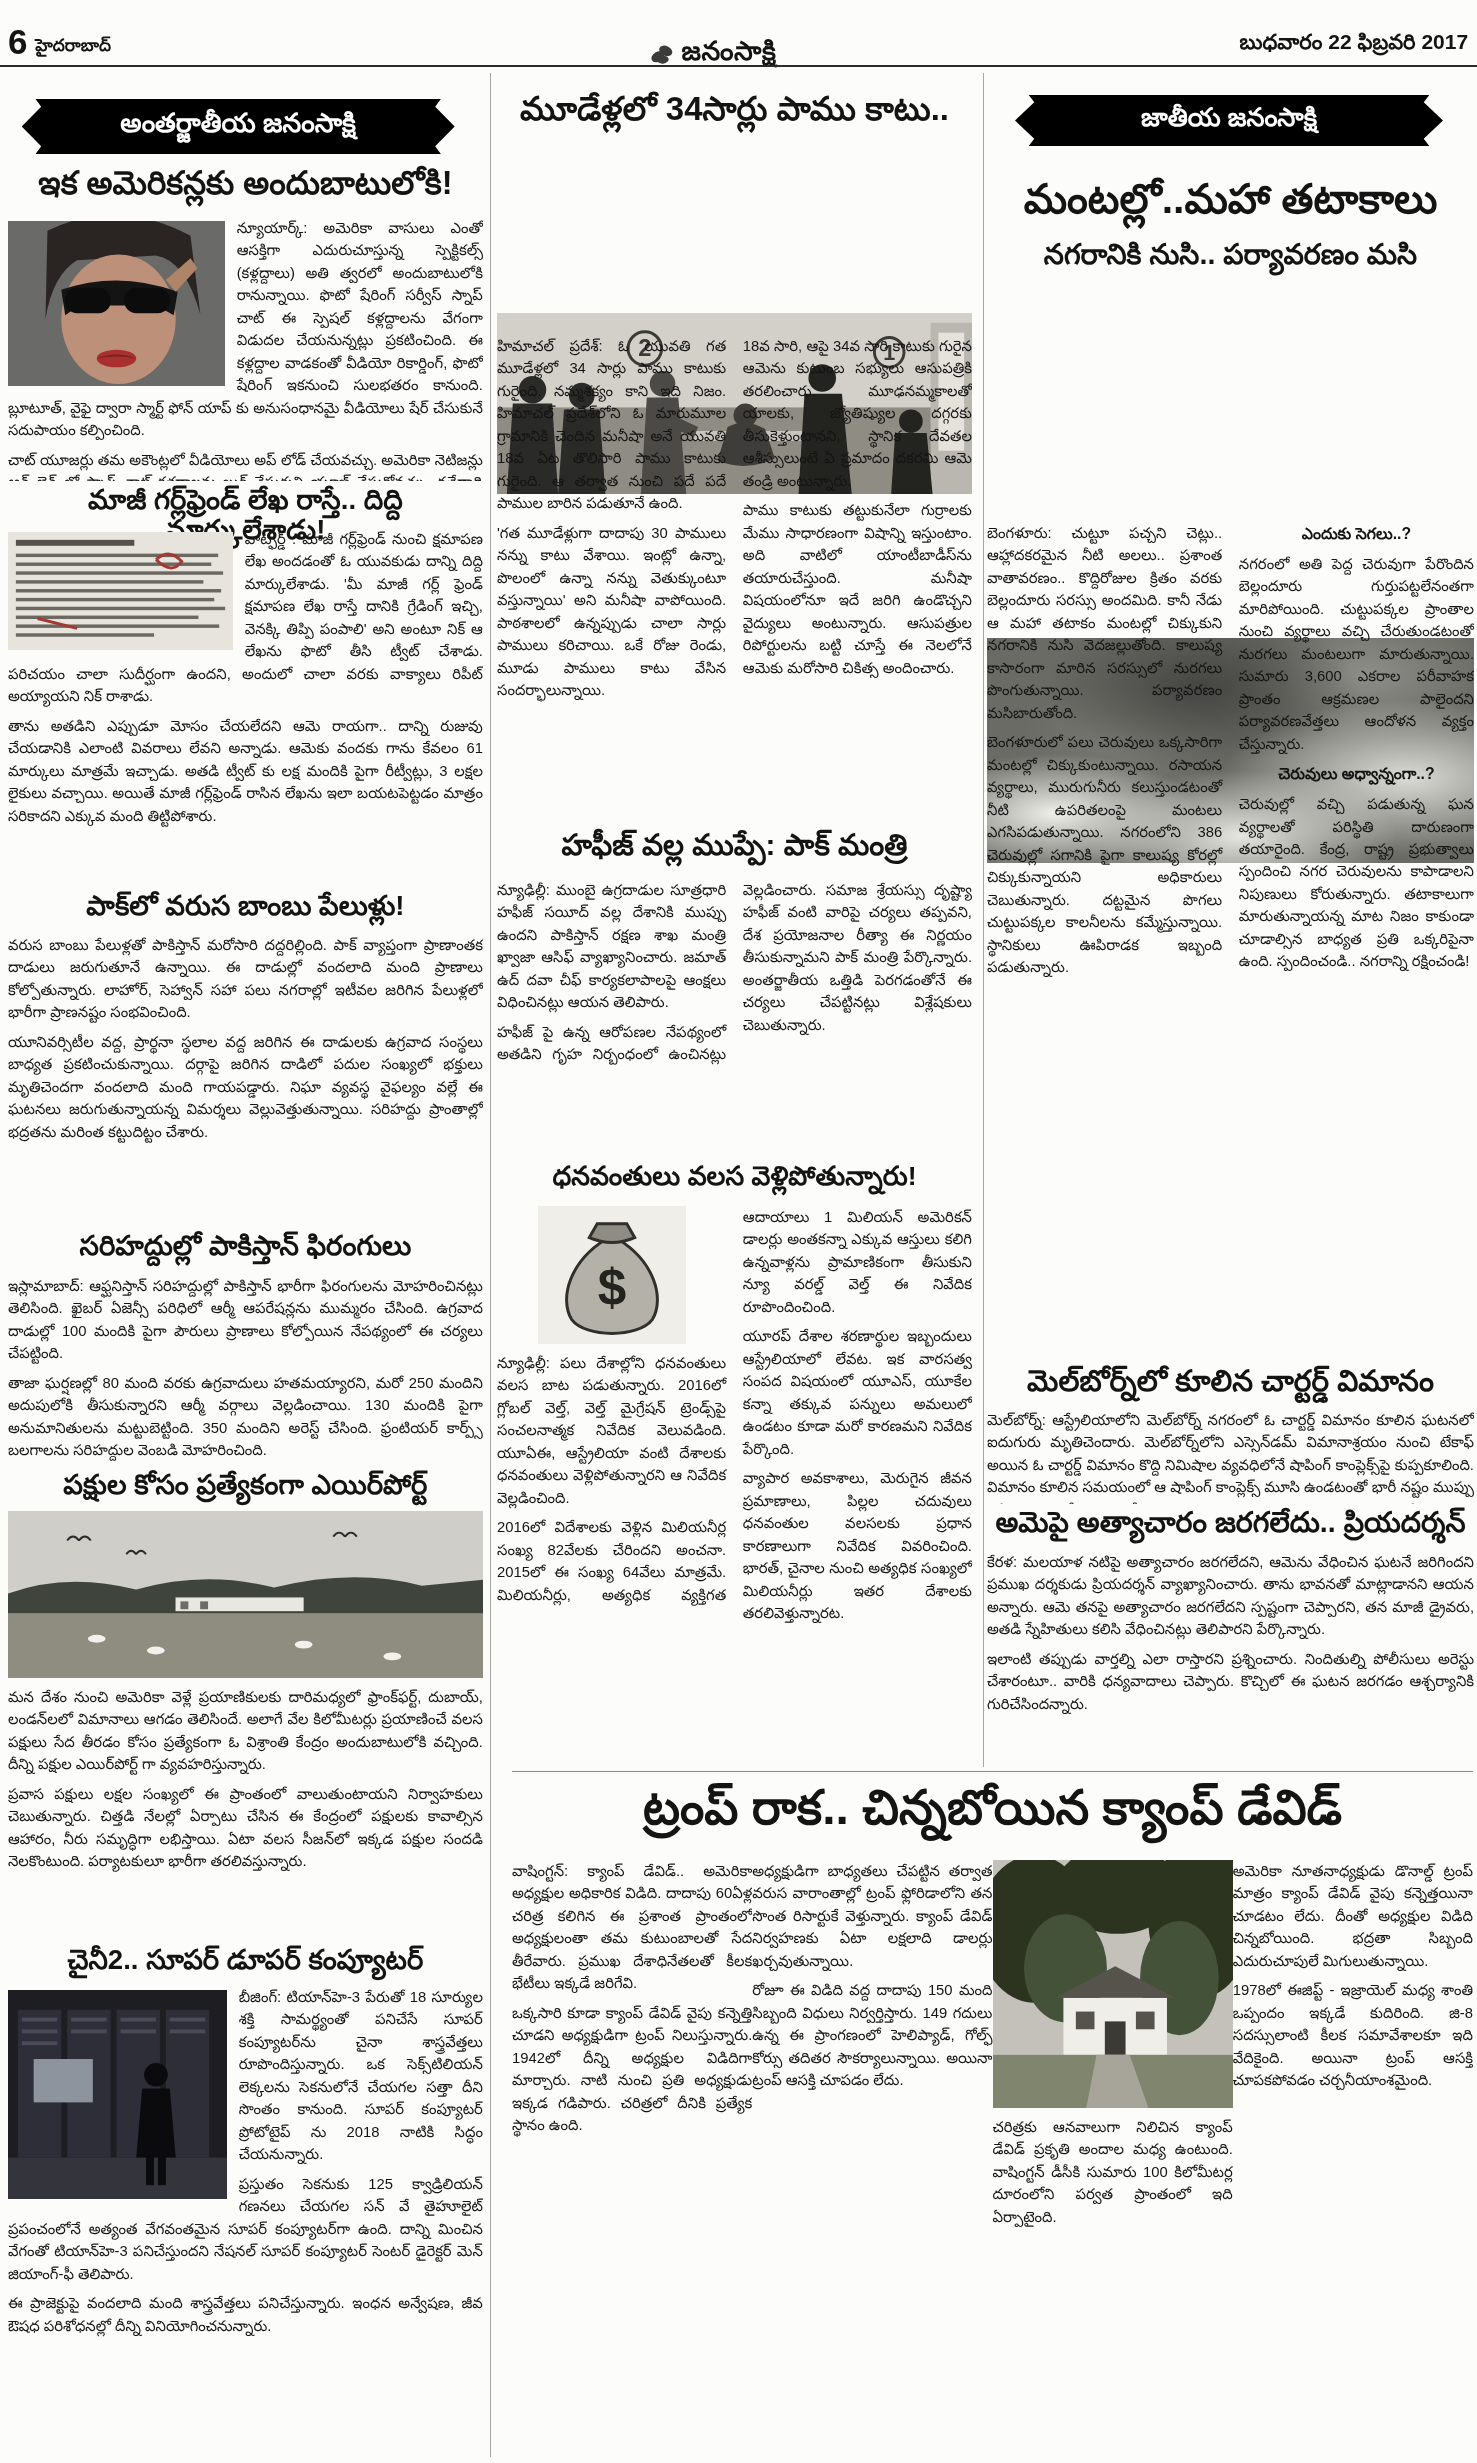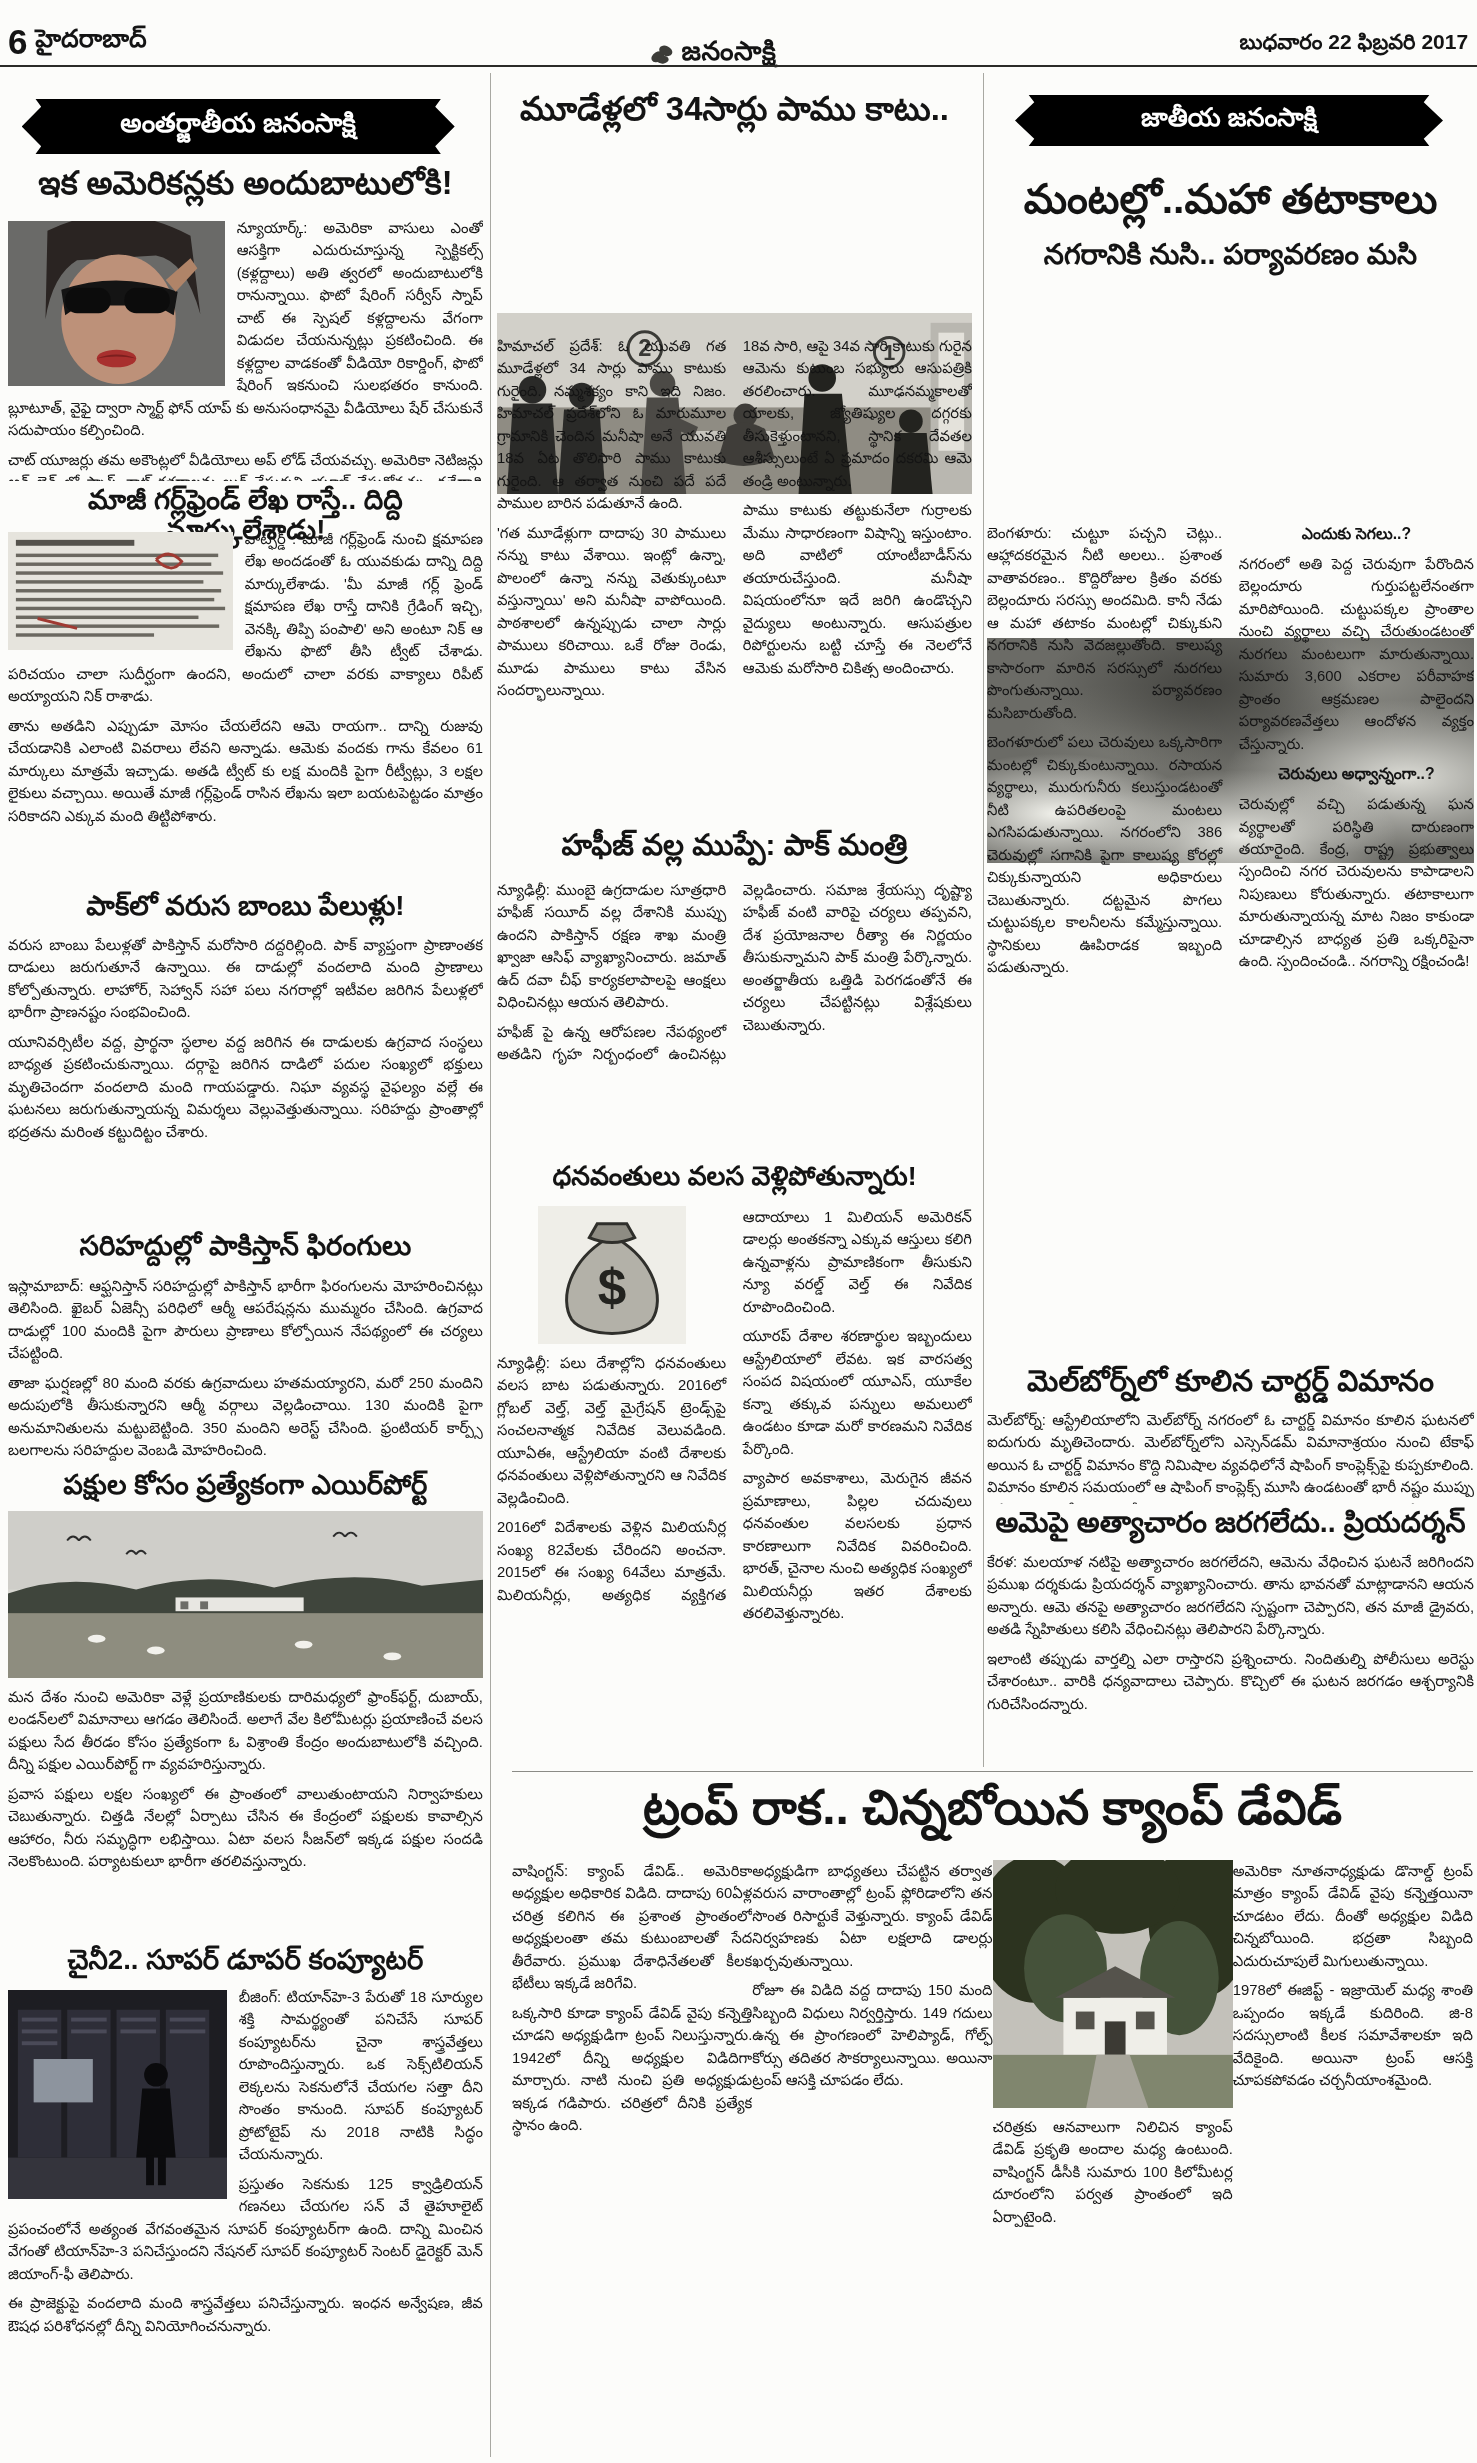--- a/index.html
+++ b/index.html
@@ -1,20 +1,20 @@
 <!DOCTYPE html>
 <html><head>
 <meta charset="utf-8">
 <style>
   html,body{margin:0;padding:0;background:#dedede;}
   #paper{position:relative;width:1478px;height:2464px;background:#fcfcfa;
          font-family:"Liberation Sans","DejaVu Sans",sans-serif;color:#141414;overflow:hidden;}
   .abs{position:absolute;}
   .hdr-num{font-size:35px;font-weight:bold;line-height:1;}
-  .hdr-ed{font-size:25px;font-weight:bold;}
+  .hdr-ed{font-size:17px;font-weight:bold;}
   .hdr-date{font-size:21px;font-weight:bold;}
   .masthead{font-size:26.6px;font-weight:bold;letter-spacing:0.5px;display:flex;align-items:center;gap:5.9px;margin-top:8px;}
   .hrule{position:absolute;background:#2b2b28;}
   .vrule{position:absolute;width:1px;background:#a8a8a2;}
   .banner{background:#000;color:#fff;display:flex;align-items:center;justify-content:center;
           font-weight:bold;font-size:26.6px;
           clip-path:polygon(0 50%,4.5% 14%,3.2% 0,96.8% 0,95.5% 14%,100% 50%,95.5% 86%,96.8% 100%,3.2% 100%,4.5% 86%);}
   .headline{font-weight:bold;text-align:center;line-height:1.12;}
   .subhead{font-weight:bold;text-align:center;font-size:27.6px;line-height:1.1;}
   .body{font-size:14.8px;line-height:1.52;text-align:justify;overflow:hidden;}

